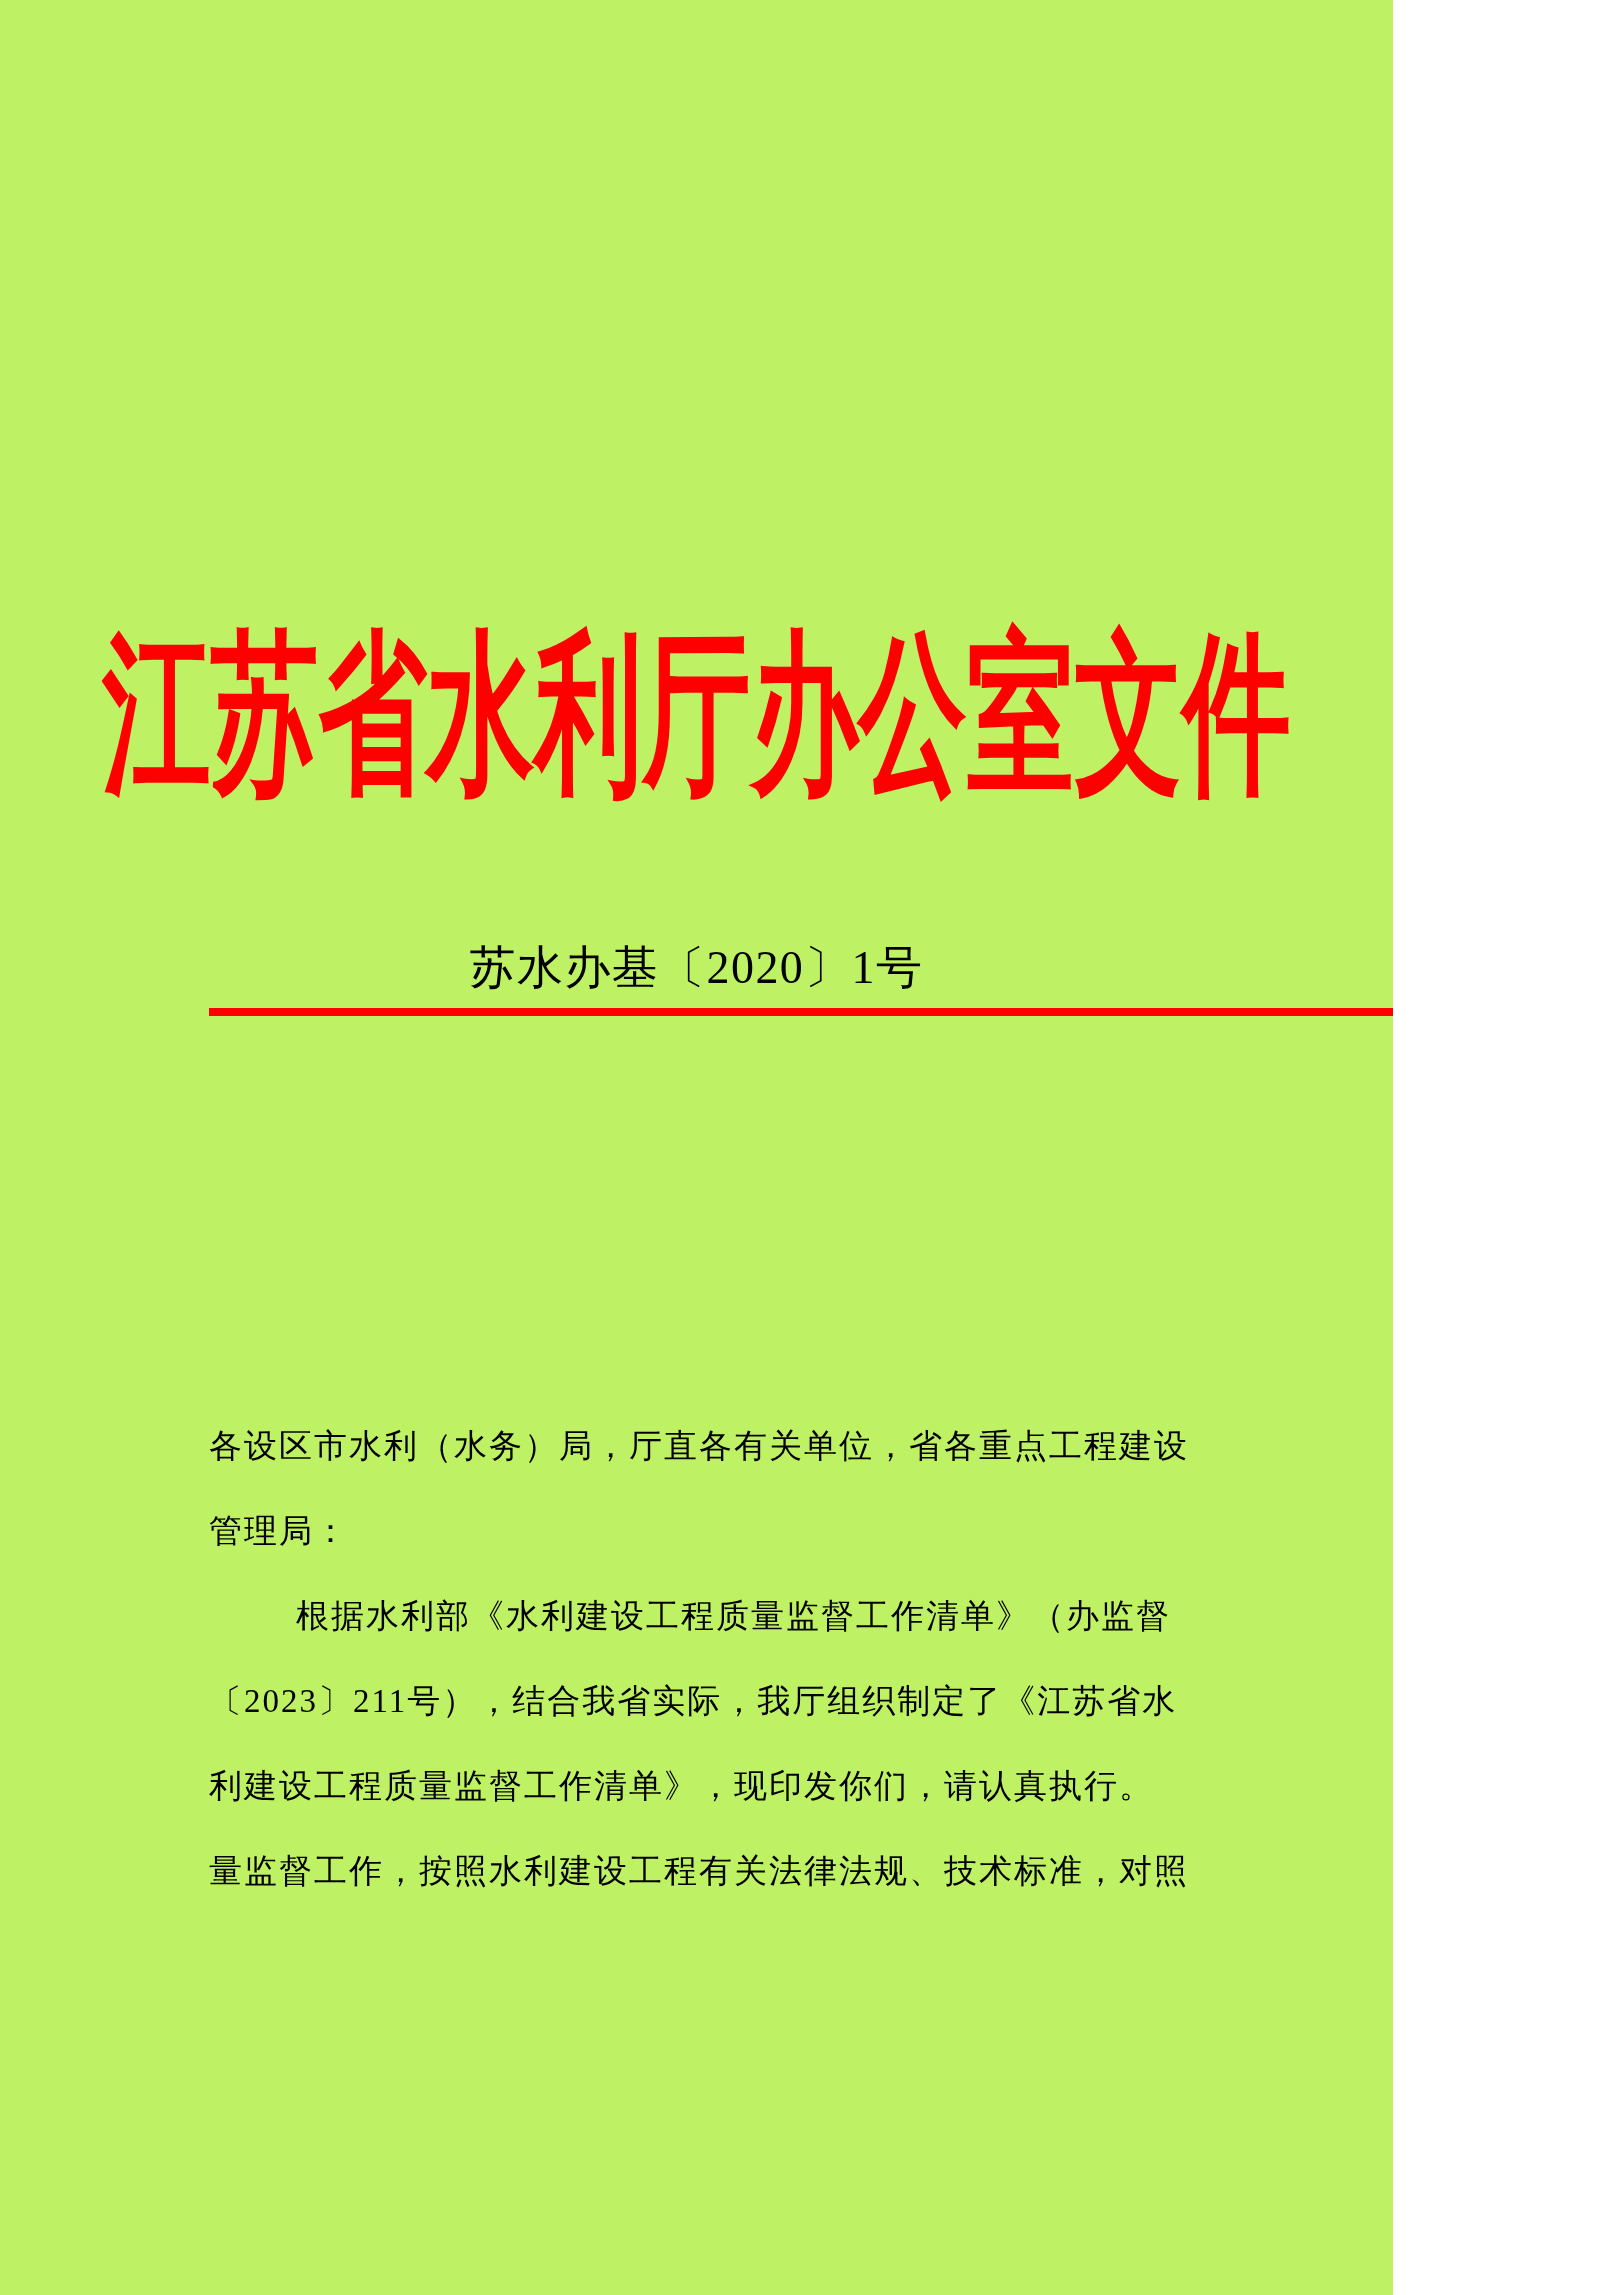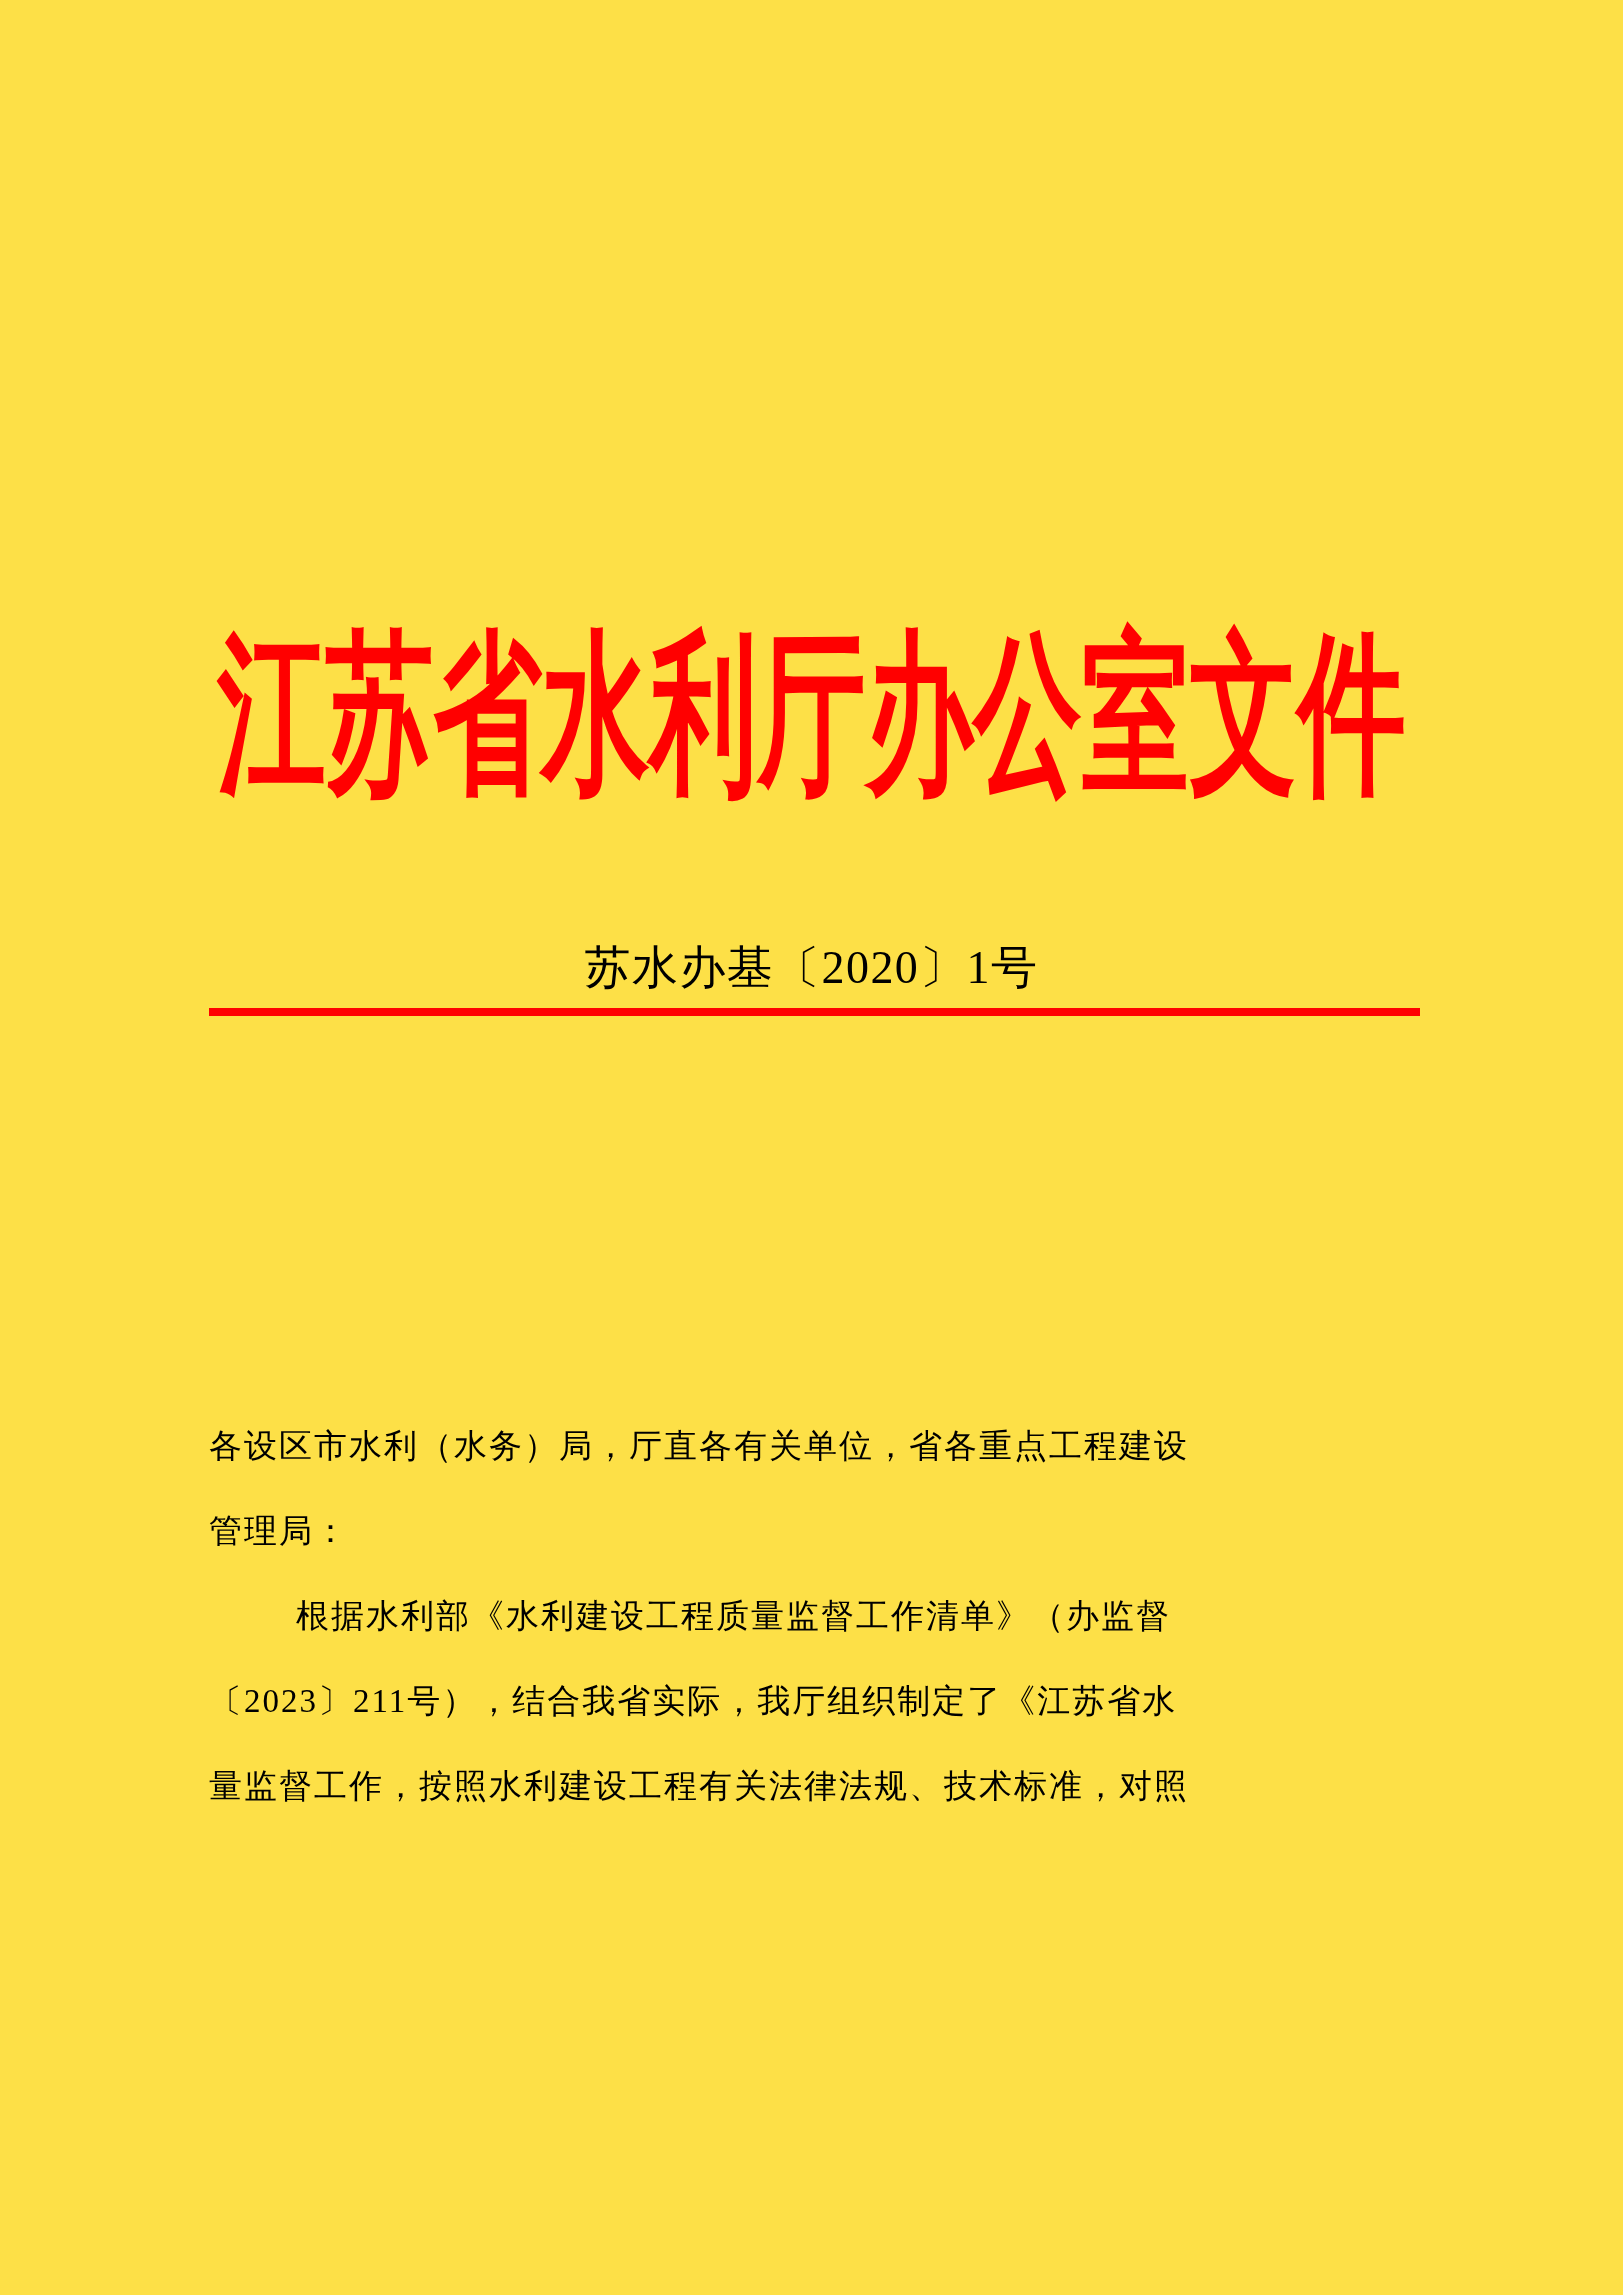--- a/index.html
+++ b/index.html
@@ -2,23 +2,23 @@
 <html style="font-size:11px"><head>
 <meta charset="utf-8">
 <style>
   html, body {
     margin: 0;
     padding: 0;
     background: #ffffff;
   }
   .page {
     position: relative;
-    width: 1623px;
+    width: 1393px;
     height: 2295px;
-    background: #fde047;
+    background: #bef264;
     color: #000000;
     font-family: "Liberation Serif", "DejaVu Serif", serif;
     overflow: hidden;
   }
   
   .masthead {
     position: absolute;
     top: 656px;
     left: 0;
     width: 100%;
@@ -96,17 +96,18 @@
   <div class="doc-number">苏水办基〔2020〕1号</div>
 
   <div class="red-line" style="background-color: rgb(255, 0, 0);"></div>
 
 
   <div class="body-block">
       <div class="body-line">各设区市水利（水务）局，厅直各有关单位，省各重点工程建设</div>
       <div class="body-line">管理局：</div>
       <div class="body-line indent">根据水利部《水利建设工程质量监督工作清单》（办监督</div>
       <div class="body-line">〔2023〕211号），结合我省实际，我厅组织制定了《江苏省水</div>
+      <div class="body-line">利建设工程质量监督工作清单》，现印发你们，请认真执行。</div>
       <div class="body-line">量监督工作，按照水利建设工程有关法律法规、技术标准，对照</div>
     </div>
 
 </div>
 
 
 </body></html>

